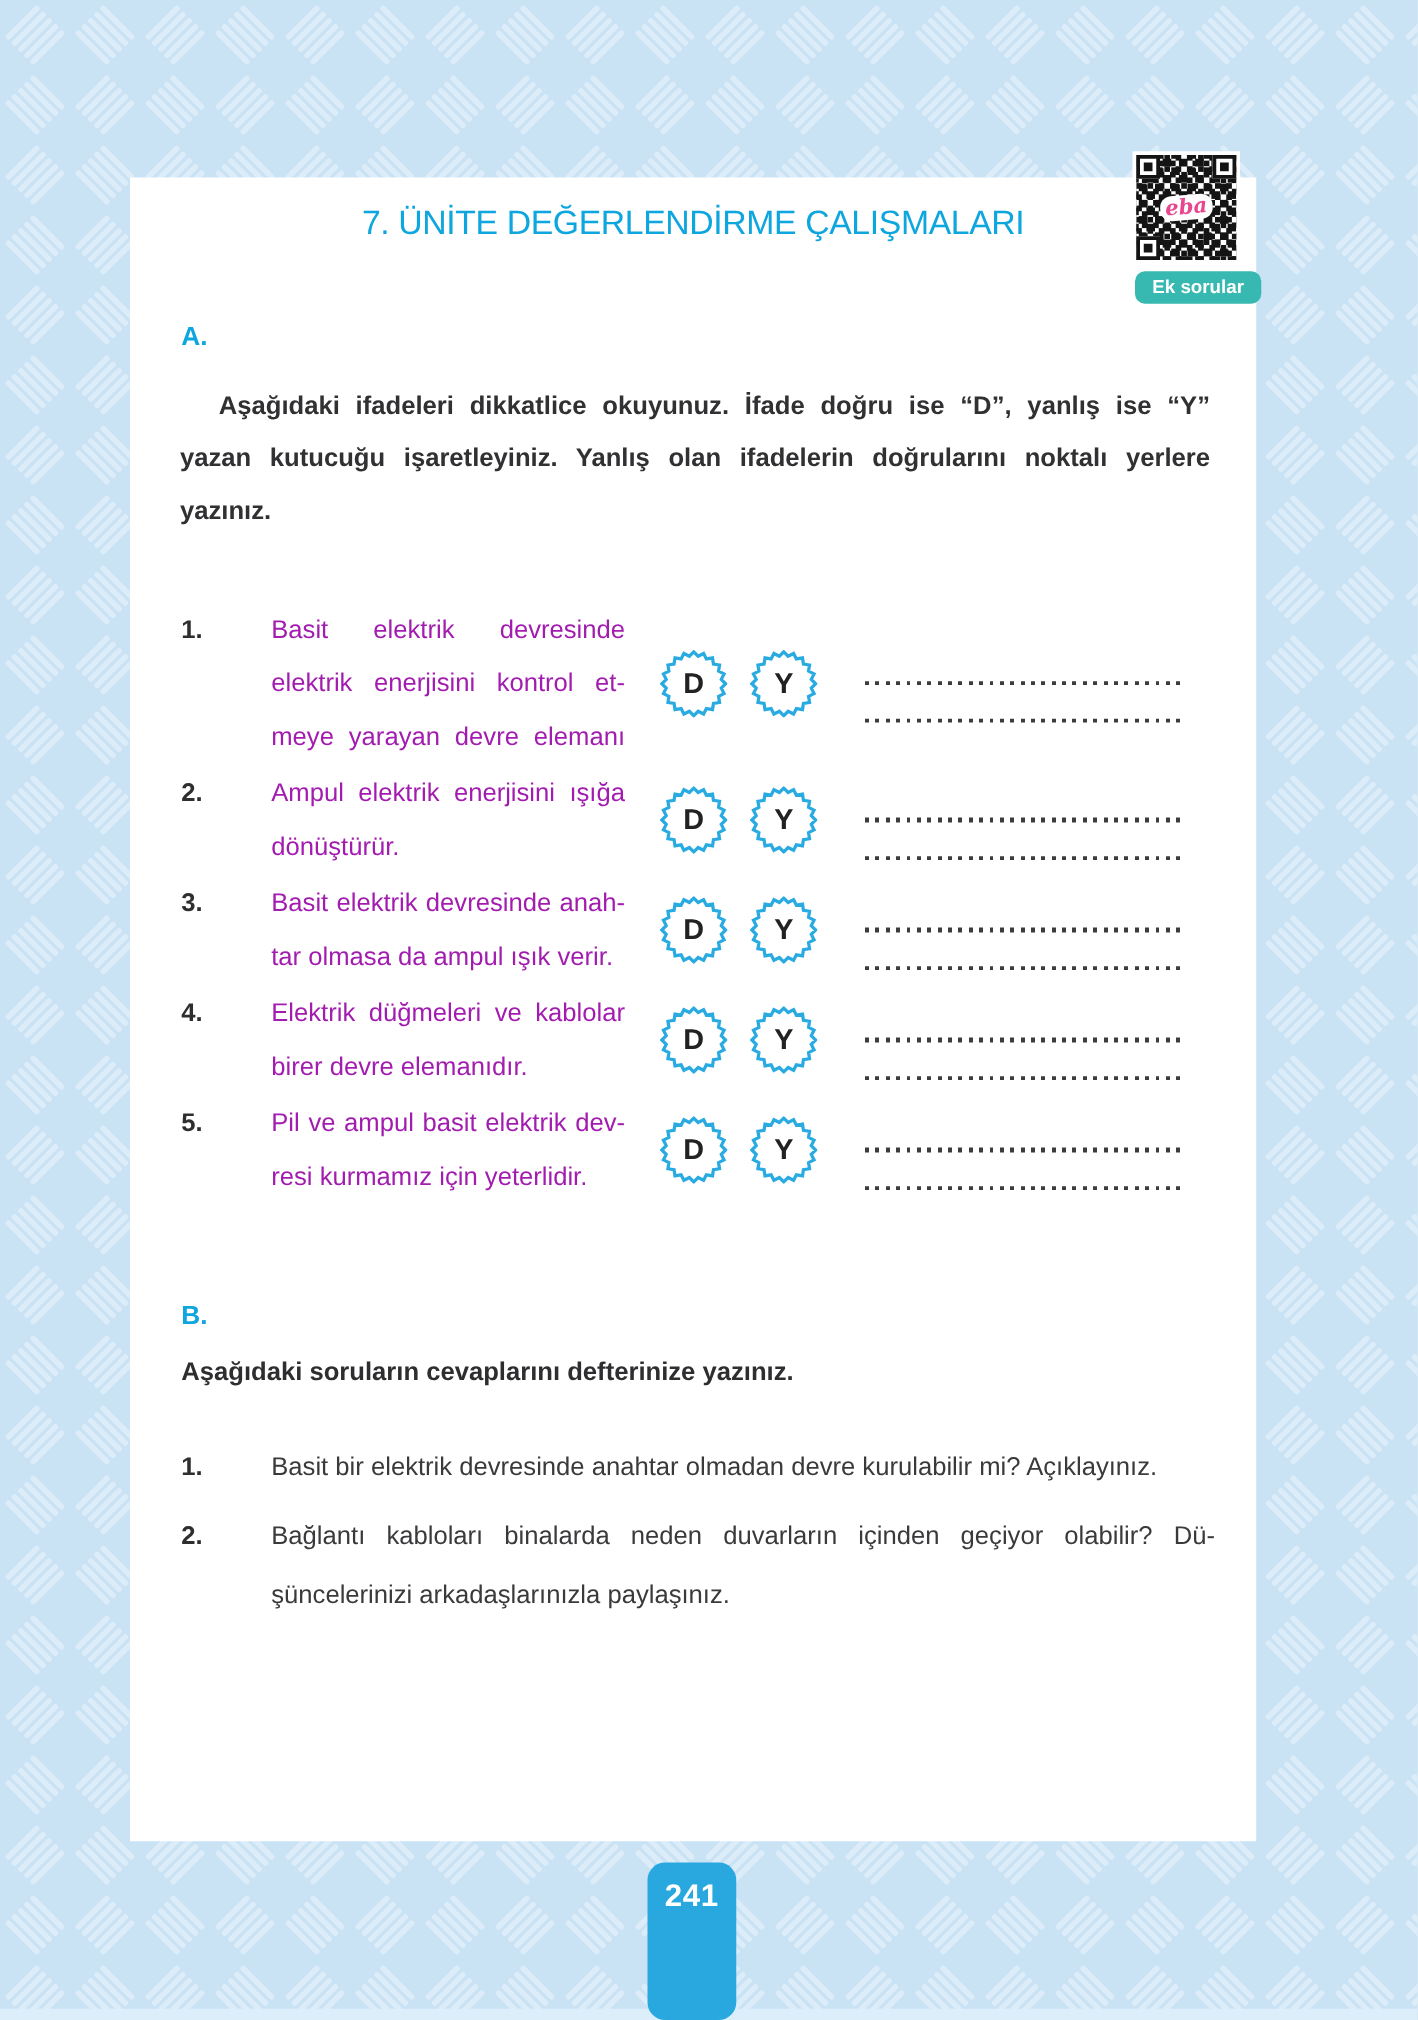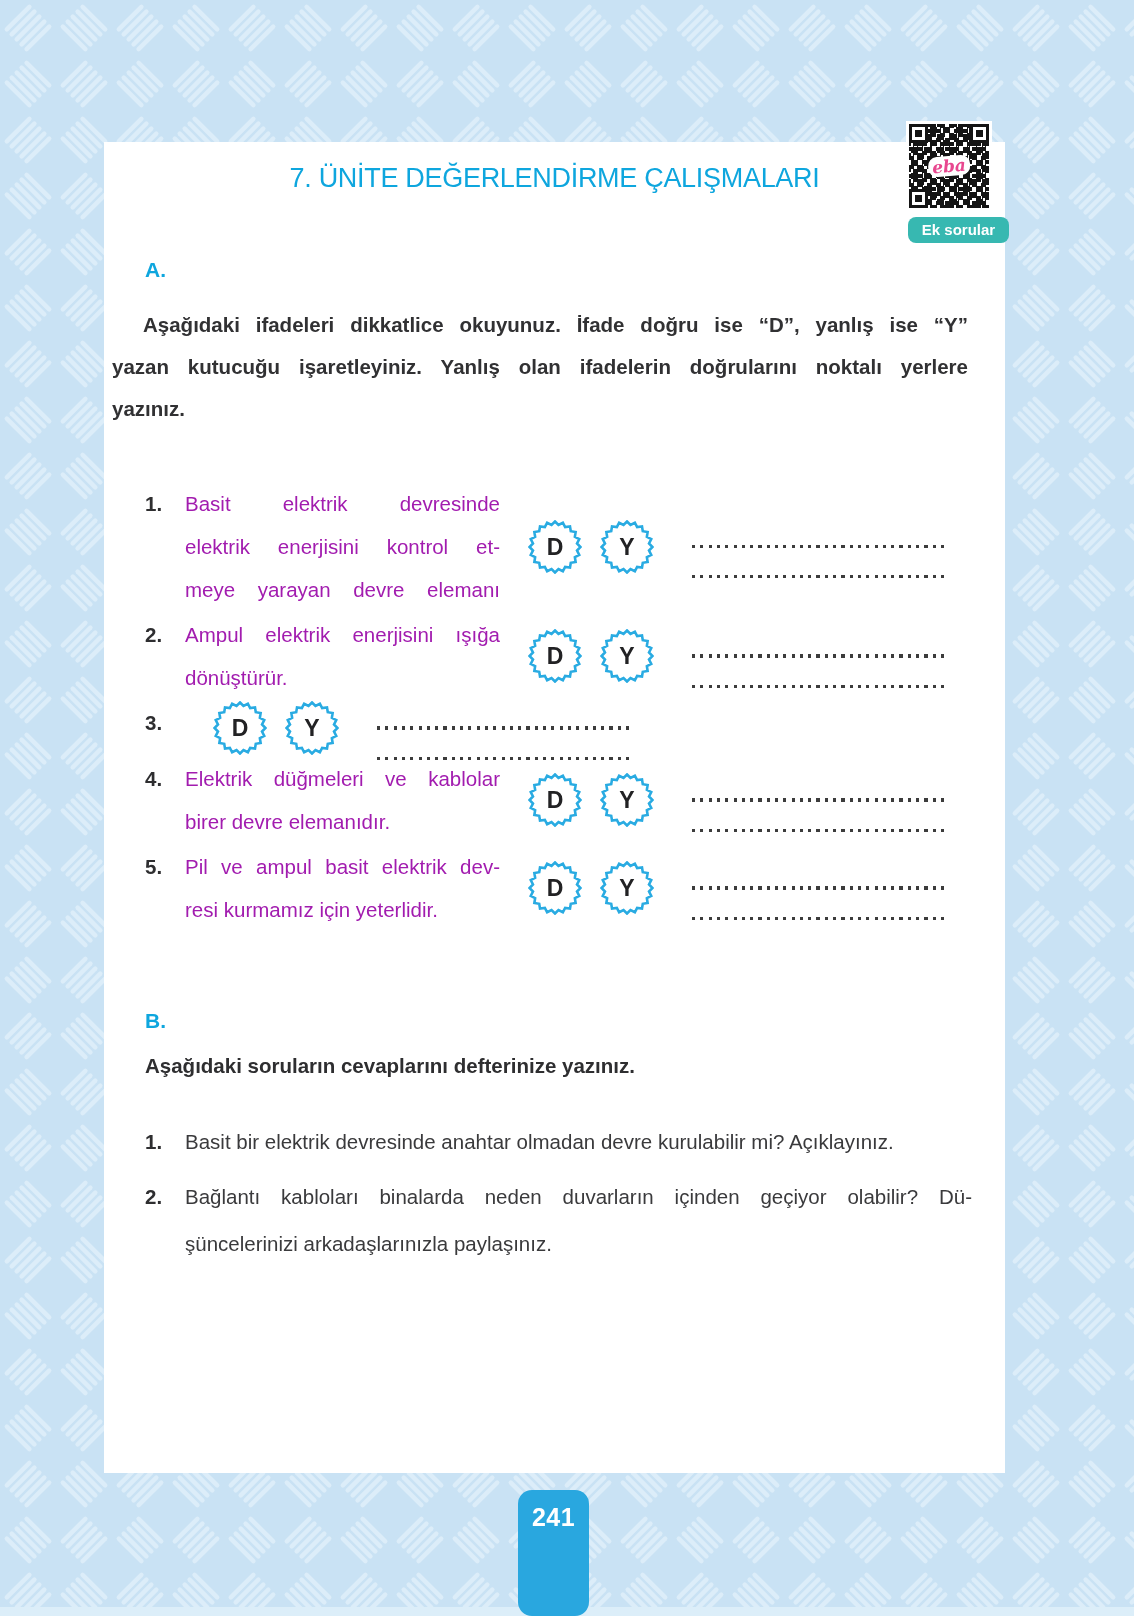--- a/index.html
+++ b/index.html
@@ -34,21 +34,21 @@
        font-size:17px;color:#e8478f;}
   .ek-btn{position:absolute;left:804px;top:75px;width:101px;height:26px;background:#37b8b1;
           border:none;border-radius:8px;color:#fff;font-weight:bold;font-size:15px;
           font-family:"Liberation Sans",sans-serif;text-align:center;line-height:26px;padding:0;}
   
   .sec-label{margin-left:41px;color:#0ea6de;font-weight:bold;font-size:21px;}
   .a-label{margin-top:64px;}
   .a-par{margin:22px 37px 0 8px;font-size:20.5px;font-weight:bold;color:#313133;
          line-height:42px;}
   .a-par .line:first-child{text-indent:31px;}
-  .line{text-align:justify;text-align-last:justify;}
+  .line{text-align:justify;text-align-last:justify;margin-left:32px;}
   .line.last{text-align:center;text-align-last:left;}
   
   .a-list{margin-top:52px;}
   .a-row{display:flex;align-items:center;margin:0 0 2px 41px;}
   .num{width:40px;font-weight:bold;font-size:20.5px;color:#2e2e30;flex:0 0 auto;
        align-self:flex-start;line-height:43px;}
   .a-text{width:315px;flex:0 0 auto;font-size:20.5px;color:#a21caf;line-height:43px;}
   .badges{display:flex;gap:18px;margin-left:28px;flex:0 0 auto;}
   .seal{width:54px;height:54px;display:block;}
   .dots-wrap{margin-left:38px;flex:0 0 auto;transform:translateY(15px);}
@@ -161,20 +161,24 @@
               <text x="27" y="28.5" text-anchor="middle" dominant-baseline="middle" font-family="Liberation Sans, sans-serif" font-weight="bold" font-size="23" fill="#222224">Y</text>
             </svg>
           </div>
           <div class="dots-wrap">
             <div class="dotline"></div>
             <div class="dotline"></div>
           </div>
         </div>
         <div class="a-row">
           <div class="num">3.</div>
+          <div class="a-text">
+            <div class="line">Basit elektrik devresinde anah-</div>
+            <div class="line last">tar olmasa da ampul ışık verir.</div>
+          </div>
           <div class="badges">
             <svg class="seal" viewBox="0 0 54 54">
               <polygon points="27.00,1.50 30.49,4.97 34.88,2.75 37.12,7.13 41.99,6.37 42.77,11.23 47.63,12.01 46.87,16.88 51.25,19.12 49.03,23.51 52.50,27.00 49.03,30.49 51.25,34.88 46.87,37.12 47.63,41.99 42.77,42.77 41.99,47.63 37.12,46.87 34.88,51.25 30.49,49.03 27.00,52.50 23.51,49.03 19.12,51.25 16.88,46.87 12.01,47.63 11.23,42.77 6.37,41.99 7.13,37.12 2.75,34.88 4.97,30.49 1.50,27.00 4.97,23.51 2.75,19.12 7.13,16.88 6.37,12.01 11.23,11.23 12.01,6.37 16.88,7.13 19.12,2.75 23.51,4.97" fill="#ffffff" stroke="#29abe2" stroke-width="2.6" stroke-linejoin="miter"></polygon>
               <text x="27" y="28.5" text-anchor="middle" dominant-baseline="middle" font-family="Liberation Sans, sans-serif" font-weight="bold" font-size="23" fill="#222224">D</text>
             </svg>
             <svg class="seal" viewBox="0 0 54 54">
               <polygon points="27.00,1.50 30.49,4.97 34.88,2.75 37.12,7.13 41.99,6.37 42.77,11.23 47.63,12.01 46.87,16.88 51.25,19.12 49.03,23.51 52.50,27.00 49.03,30.49 51.25,34.88 46.87,37.12 47.63,41.99 42.77,42.77 41.99,47.63 37.12,46.87 34.88,51.25 30.49,49.03 27.00,52.50 23.51,49.03 19.12,51.25 16.88,46.87 12.01,47.63 11.23,42.77 6.37,41.99 7.13,37.12 2.75,34.88 4.97,30.49 1.50,27.00 4.97,23.51 2.75,19.12 7.13,16.88 6.37,12.01 11.23,11.23 12.01,6.37 16.88,7.13 19.12,2.75 23.51,4.97" fill="#ffffff" stroke="#29abe2" stroke-width="2.6" stroke-linejoin="miter"></polygon>
               <text x="27" y="28.5" text-anchor="middle" dominant-baseline="middle" font-family="Liberation Sans, sans-serif" font-weight="bold" font-size="23" fill="#222224">Y</text>
             </svg>
           </div>

